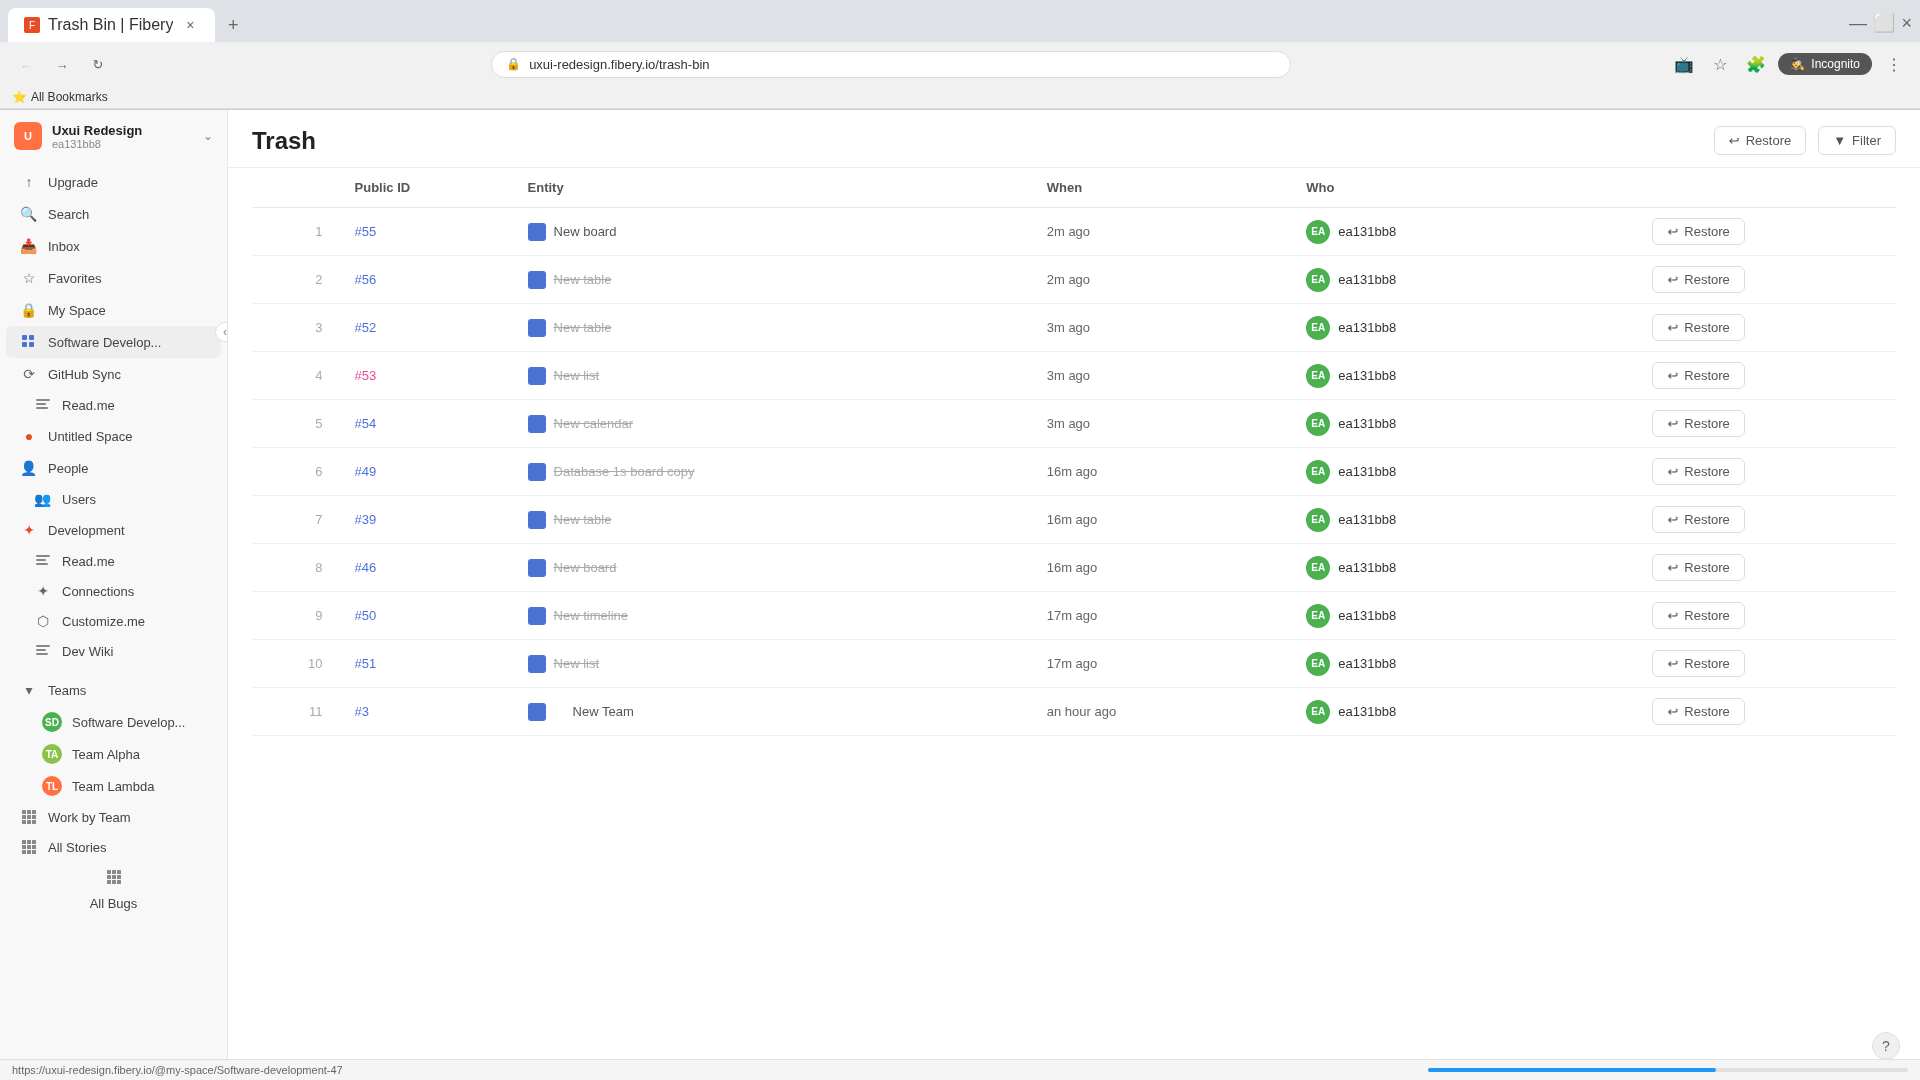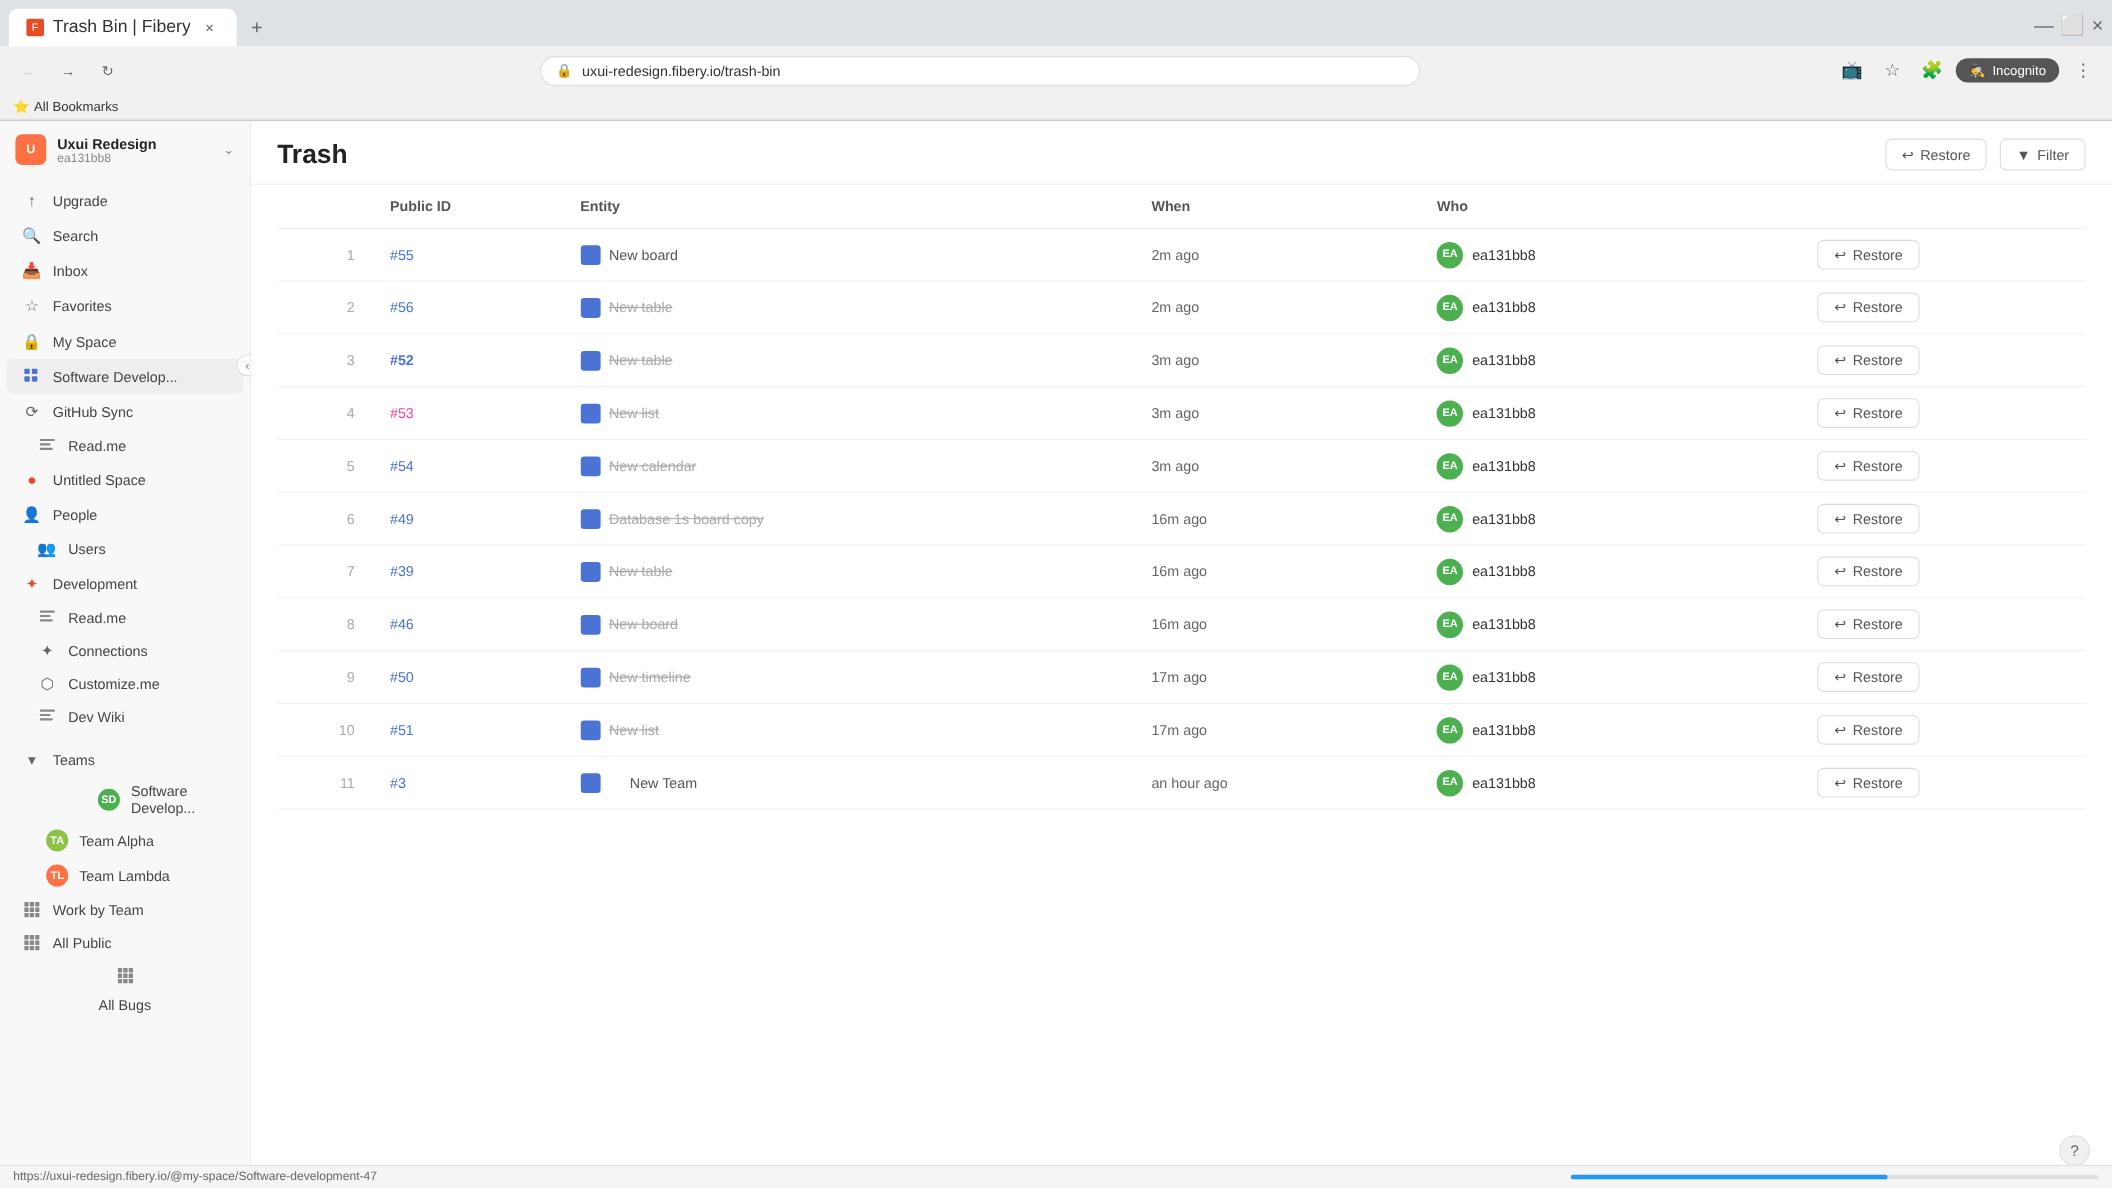--- a/index.html
+++ b/index.html
@@ -260,21 +260,21 @@
         </div>
         <span class="sidebar-item-label">Dev Wiki</span>
       </div>
 
       <div class="sidebar-item" style="margin-top:8px;">
         <div class="sidebar-item-icon">▾</div>
         <span class="sidebar-item-label">Teams</span>
       </div>
 
       <div class="team-item">
-        <div class="team-avatar" style="background:#4caf50;margin-left:47px;">SD</div>
+        <div class="team-avatar" style="background:#4caf50;">SD</div>
         <span class="sidebar-item-label">Software Develop...</span>
       </div>
 
       <div class="team-item">
         <div class="team-avatar" style="background:#8bc34a;">TA</div>
         <span class="sidebar-item-label">Team Alpha</span>
       </div>
 
       <div class="team-item">
         <div class="team-avatar" style="background:#ff7043;">TL</div>
@@ -305,21 +305,21 @@
             <rect x="5" y="0" width="4" height="4" rx="0.5" fill="#888"></rect>
             <rect x="10" y="0" width="4" height="4" rx="0.5" fill="#888"></rect>
             <rect x="0" y="5" width="4" height="4" rx="0.5" fill="#888"></rect>
             <rect x="5" y="5" width="4" height="4" rx="0.5" fill="#888"></rect>
             <rect x="10" y="5" width="4" height="4" rx="0.5" fill="#888"></rect>
             <rect x="0" y="10" width="4" height="4" rx="0.5" fill="#888"></rect>
             <rect x="5" y="10" width="4" height="4" rx="0.5" fill="#888"></rect>
             <rect x="10" y="10" width="4" height="4" rx="0.5" fill="#888"></rect>
           </svg>
         </div>
-        <span class="sidebar-item-label">All Public</span>
+        <span class="sidebar-item-label">All Stories</span>
       </div>
 
       <div class="sidebar-sub-item" style="padding-left:14px;flex-direction:column;">
         <div class="sidebar-item-icon">
           <svg width="14" height="14" viewBox="0 0 14 14" fill="none">
             <rect x="0" y="0" width="4" height="4" rx="0.5" fill="#888"></rect>
             <rect x="5" y="0" width="4" height="4" rx="0.5" fill="#888"></rect>
             <rect x="10" y="0" width="4" height="4" rx="0.5" fill="#888"></rect>
             <rect x="0" y="5" width="4" height="4" rx="0.5" fill="#888"></rect>
             <rect x="5" y="5" width="4" height="4" rx="0.5" fill="#888"></rect>
@@ -425,21 +425,21 @@
     </td>
     <td>
       <button class="restore-btn">
         <span>↩</span>
         <span>Restore</span>
       </button>
     </td>
   </tr>
             <tr>
     <td class="num">3</td>
-    <td class="id-cell" style="color:#4b73d4;font-weight:700;">#52</td>
+    <td class="id-cell" style="color:#4b73d4;font-weight:400;">#52</td>
     <td class="entity-cell">
       <div class="entity-row">
         <div class="entity-icon">
           <svg width="14" height="14" viewBox="0 0 14 14">
     <rect x="0" y="0" width="5" height="5" rx="0.5" fill="#4b73d4"></rect>
     <rect x="7" y="0" width="5" height="5" rx="0.5" fill="#4b73d4"></rect>
     <rect x="0" y="7" width="5" height="5" rx="0.5" fill="#4b73d4"></rect>
     <rect x="7" y="7" width="5" height="5" rx="0.5" fill="#4b73d4"></rect>
   </svg>
         </div>

